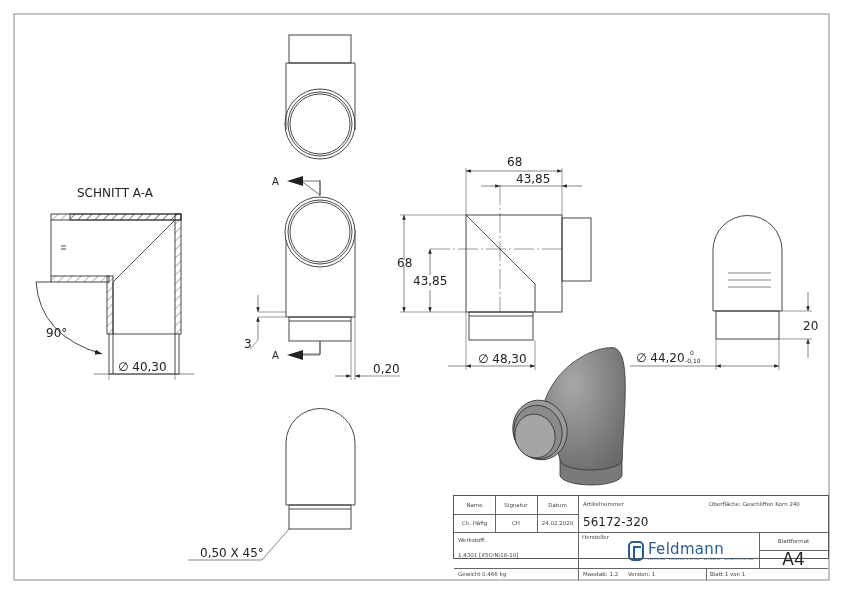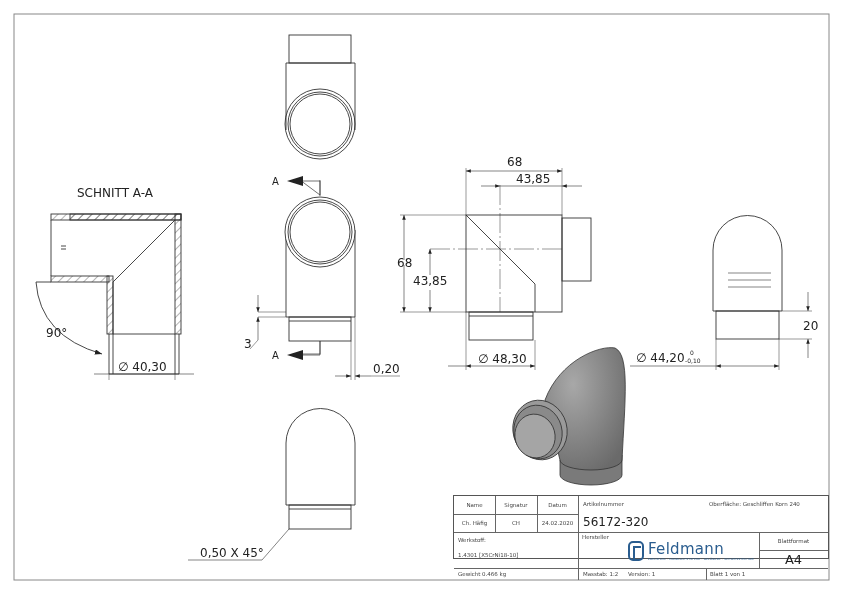--- a/index.html
+++ b/index.html
@@ -9,21 +9,21 @@
   .lbl { font-family:"DejaVu Sans", sans-serif; fill:#222; }
   .dim { font-size:12px; }
   .tb { position:absolute; left:453px; top:495px; width:376px; height:64px;
         border:1px solid #555; box-sizing:border-box; background:#fff; }
   .cell { position:absolute; box-sizing:border-box; font-size:5.5px; color:#444;
           font-family:"DejaVu Sans", sans-serif; }
   .hl { position:absolute; background:#666; height:1px; }
   .vl { position:absolute; background:#666; width:1px; }
   .center { display:flex; align-items:center; justify-content:center; }
   .artnum { font-size:12px; color:#222; }
-  .a4 { font-size:13px; color:#222; }
+  .a4 { font-size:17px; color:#222; }
   .logo { position:absolute; left:46px; top:7px; display:flex; align-items:center; gap:4px; }
   .logo-mark { width:16px; height:20px; border:2.5px solid #2a5d8f; border-radius:5px;
                box-sizing:border-box; position:relative; }
   .logo-mark::after { content:""; position:absolute; left:3px; top:3px; width:6px; height:11px;
                border-left:2.5px solid #2a5d8f; border-top:2.5px solid #2a5d8f; }
   .logo-text { display:flex; flex-direction:column; }
   .logo-name { font-size:15px; color:#2a5d8f; letter-spacing:0.3px; line-height:15px; }
   .logo-tag { font-size:2.8px; color:#2a5d8f; letter-spacing:0.2px; }
 </style>
 </head>

